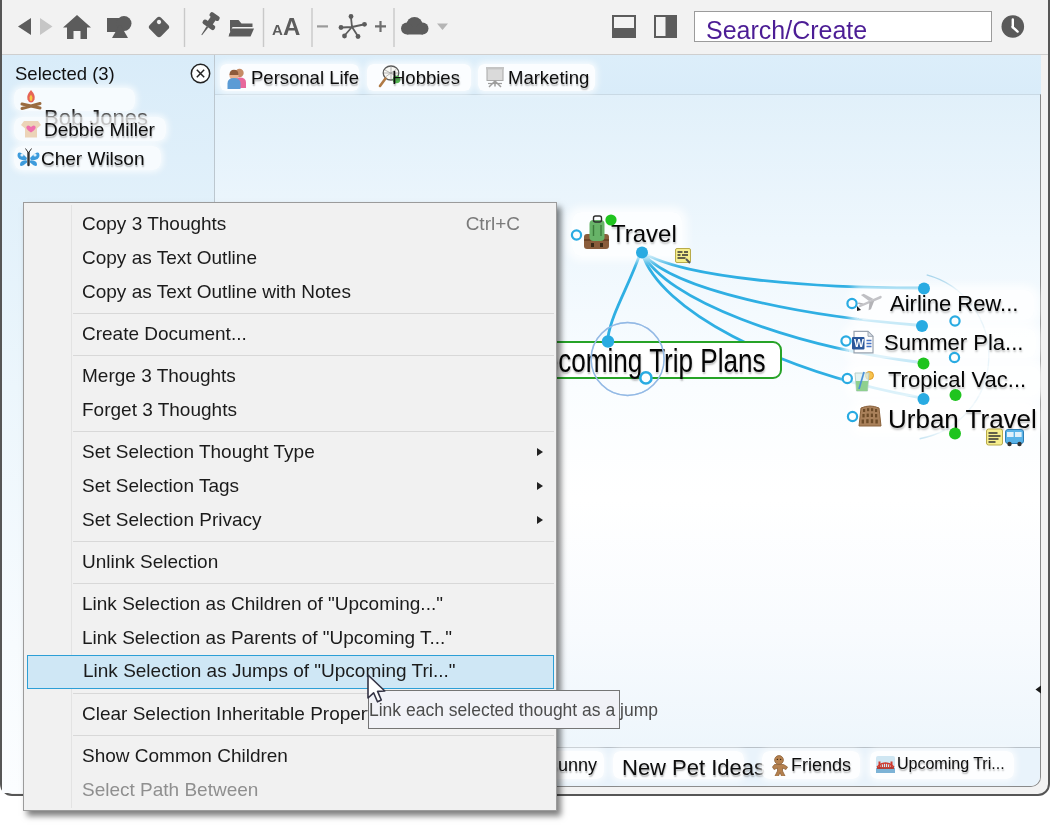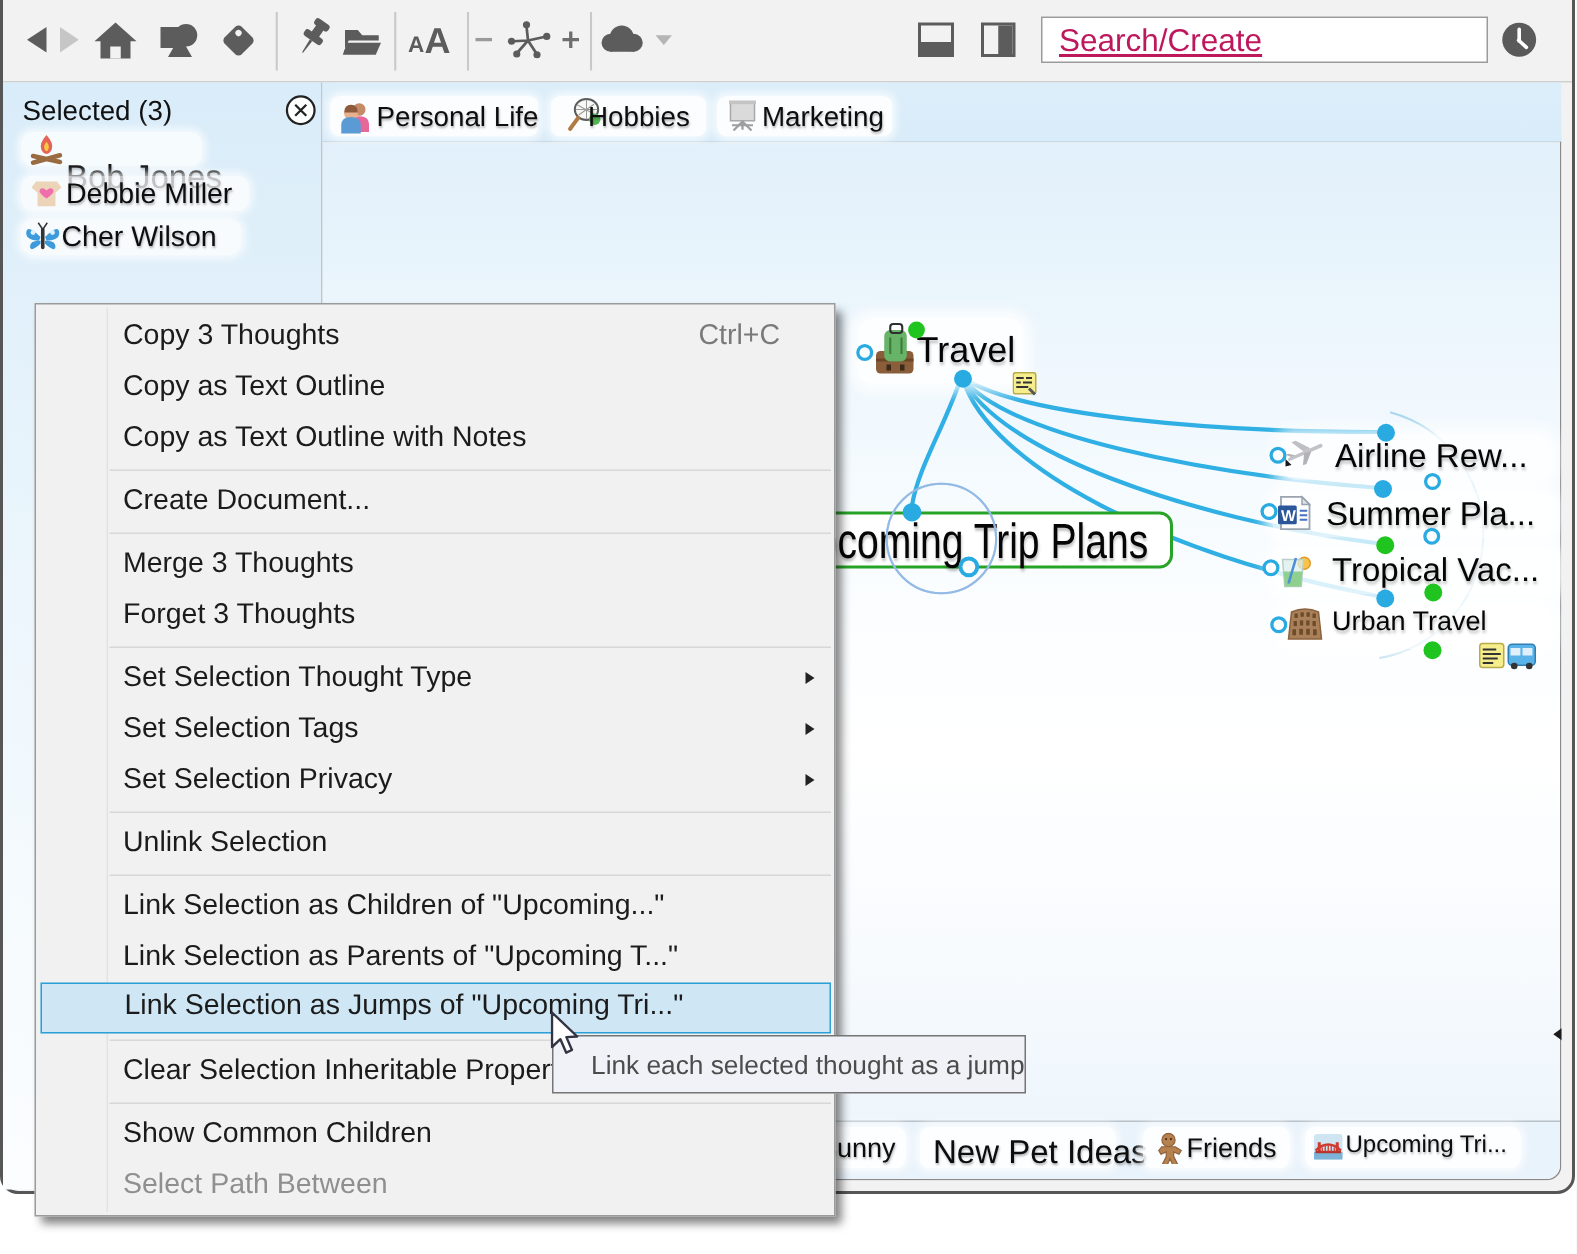--- a/index.html
+++ b/index.html
@@ -19,21 +19,21 @@
   .glow{position:absolute;background:rgba(255,255,255,0.82);border-radius:9px;box-shadow:0 0 9px 5px rgba(255,255,255,0.82);}
   
   #menu{left:23px;top:202px;width:534px;background:#f1f1f1;border:1.5px solid #9b9b9b;box-sizing:border-box;box-shadow:4px 5px 6px rgba(0,0,0,0.5);padding:4px 0 3px 0;z-index:20;}
   #menu .gut{position:absolute;left:46.5px;top:2px;bottom:2px;width:1px;background:#e3e3e3;}
   .mi{position:relative;height:34px;line-height:34px;padding-left:58px;font-size:19px;color:#1b1b1b;white-space:nowrap;}
   .msep{height:1px;background:#d8d8d8;margin:3.5px 2px 3.5px 49px;}
   .mi .sc{position:absolute;right:36px;top:0;color:#7a7a7a;}
   .mi .arr{position:absolute;right:13px;top:12.5px;width:0;height:0;border-left:6.5px solid #222;border-top:4.5px solid transparent;border-bottom:4.5px solid transparent;}
   .mi.dis{color:#8f8f8f;}
   .mi.hl{margin:0 2.5px;padding-left:55.5px;background:#cfe7f5;border:1.6px solid #2d9fd6;box-sizing:border-box;line-height:30px;}
-  #tooltip{left:368px;top:689.5px;width:316px;height:39.5px;background:#f1f2f7;border:1.5px solid #757575;box-sizing:border-box;z-index:22;font-size:17.5px;color:#4c4c4c;line-height:38px;text-align:right;white-space:nowrap;}
+  #tooltip{left:368px;top:689.5px;width:252px;height:39.5px;background:#f1f2f7;border:1.5px solid #757575;box-sizing:border-box;z-index:22;font-size:17.5px;color:#4c4c4c;line-height:38px;text-align:center;white-space:nowrap;}
 </style>
 </head>
 <body>
 <div class="abs" id="chrome"></div>
 <div class="abs" id="toolbar"></div>
 <div class="abs" id="leftpanel"></div>
 <div class="abs" id="vdivider"></div>
 <div class="abs" id="tabrow"></div>
 <div class="abs" id="plexwrap">
   <div class="abs" id="canvas"></div>
@@ -90,21 +90,21 @@
 
   <svg width="18" height="17" style="position:absolute;left:461px;top:154px;">
     <rect x="0.5" y="0.5" width="15" height="14" rx="1.5" fill="#f6ee8d" stroke="#b9ab4a" stroke-width="1"></rect>
     <path d="M2.5,4 h5 M9,4 h4 M2.5,7 h3 M7,7 h6 M2.5,10 h8" stroke="#333" stroke-width="1.4"></path>
     <path d="M11,11 l4,4" stroke="#555" stroke-width="2"></path>
   </svg>
 
   <div class="nodetxt" style="left:676px;top:197px;font-size:22px;">Airline Rew...</div>
   <div class="nodetxt" style="left:674px;top:273px;font-size:22px;">Tropical Vac...</div>
   <div class="nodetxt" style="left:670px;top:235.5px;font-size:22px;">Summer Pla...</div>
-  <div class="nodetxt" style="left:674px;top:309.5px;font-size:18px;">Urban Travel</div>
+  <div class="nodetxt" style="left:674px;top:309.5px;font-size:26px;">Urban Travel</div>
   <svg width="180" height="260" style="position:absolute;left:625px;top:180px;">
 
     <g fill="#fdfefe" stroke="#29abe2" stroke-width="2.2">
       <circle cx="13" cy="29.5" r="4.6"></circle>
       <circle cx="7" cy="67" r="4.6"></circle>
       <circle cx="8.3" cy="104.5" r="4.6"></circle>
       <circle cx="13.5" cy="142.5" r="4.6"></circle>
     </g>
 
     <circle cx="85" cy="14.5" r="6" fill="#29abe2"></circle>
@@ -316,21 +316,21 @@
   </g>
   <path d="M437,23.5 h11 L442.5,30 Z" fill="#b5b5b5"></path>
   <rect x="613" y="16" width="22" height="21" fill="none" stroke="#5c5c5c" stroke-width="2"></rect>
   <rect x="614" y="28" width="20" height="8" fill="#5c5c5c"></rect>
   <rect x="655" y="16" width="21" height="21" fill="none" stroke="#5c5c5c" stroke-width="2"></rect>
   <rect x="665.5" y="17" width="9.5" height="19" fill="#5c5c5c"></rect>
   <circle cx="1012.8" cy="26.5" r="11.3" fill="#5a5a5a"></circle>
   <path d="M1012.8,27.5 V19.5 M1012.4,26.8 L1017.6,31.6" stroke="#ffffff" stroke-width="2.4" stroke-linecap="round"></path>
 </svg>
 <div class="abs" style="left:694px;top:11px;width:298px;height:31px;background:#ffffff;border:1.5px solid #9b9b9b;box-sizing:border-box;"></div>
-<div class="abs" style="left:706px;top:16px;font-size:21px;color:#be185d;text-decoration:underline;">Search/Create</div>
+<div class="abs" style="left:706px;top:16px;font-size:25px;color:#4c1d95;">Search/Create</div>
 <div class="abs" id="menu">
   <div class="gut"></div>
   <div class="mi">Copy 3 Thoughts<span class="sc">Ctrl+C</span></div>
   <div class="mi">Copy as Text Outline</div>
   <div class="mi">Copy as Text Outline with Notes</div>
   <div class="msep"></div>
   <div class="mi">Create Document...</div>
   <div class="msep"></div>
   <div class="mi">Merge 3 Thoughts</div>
   <div class="mi">Forget 3 Thoughts</div>

